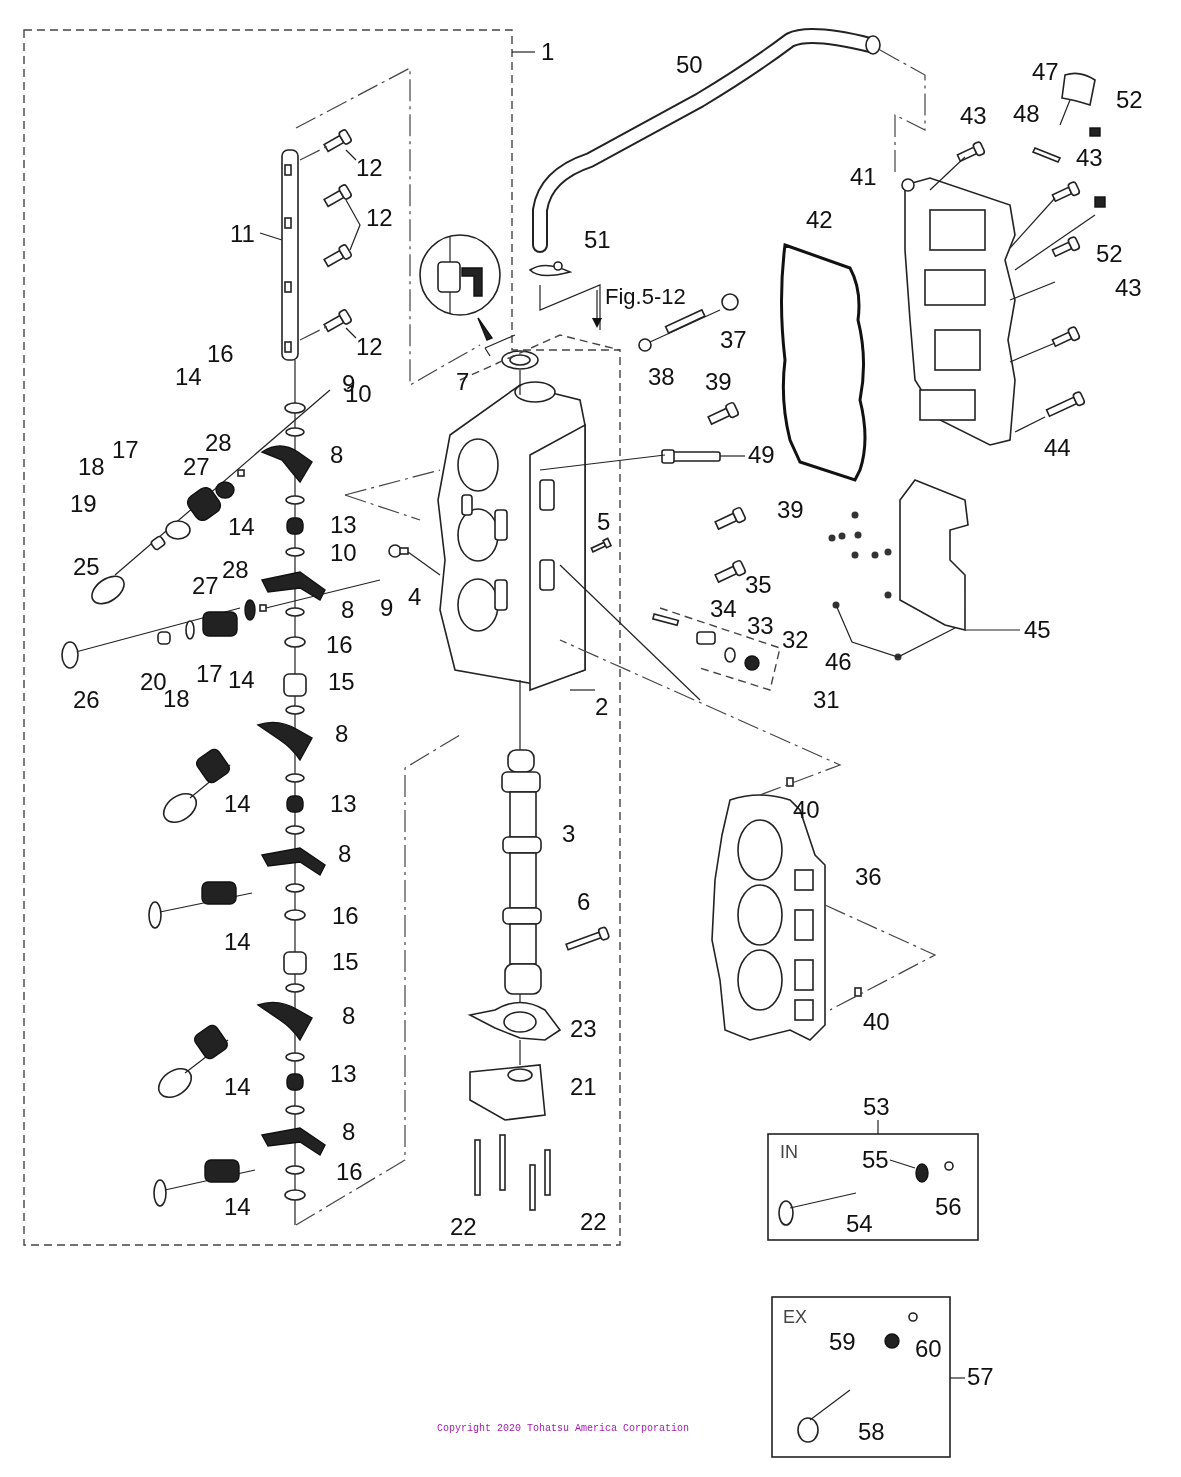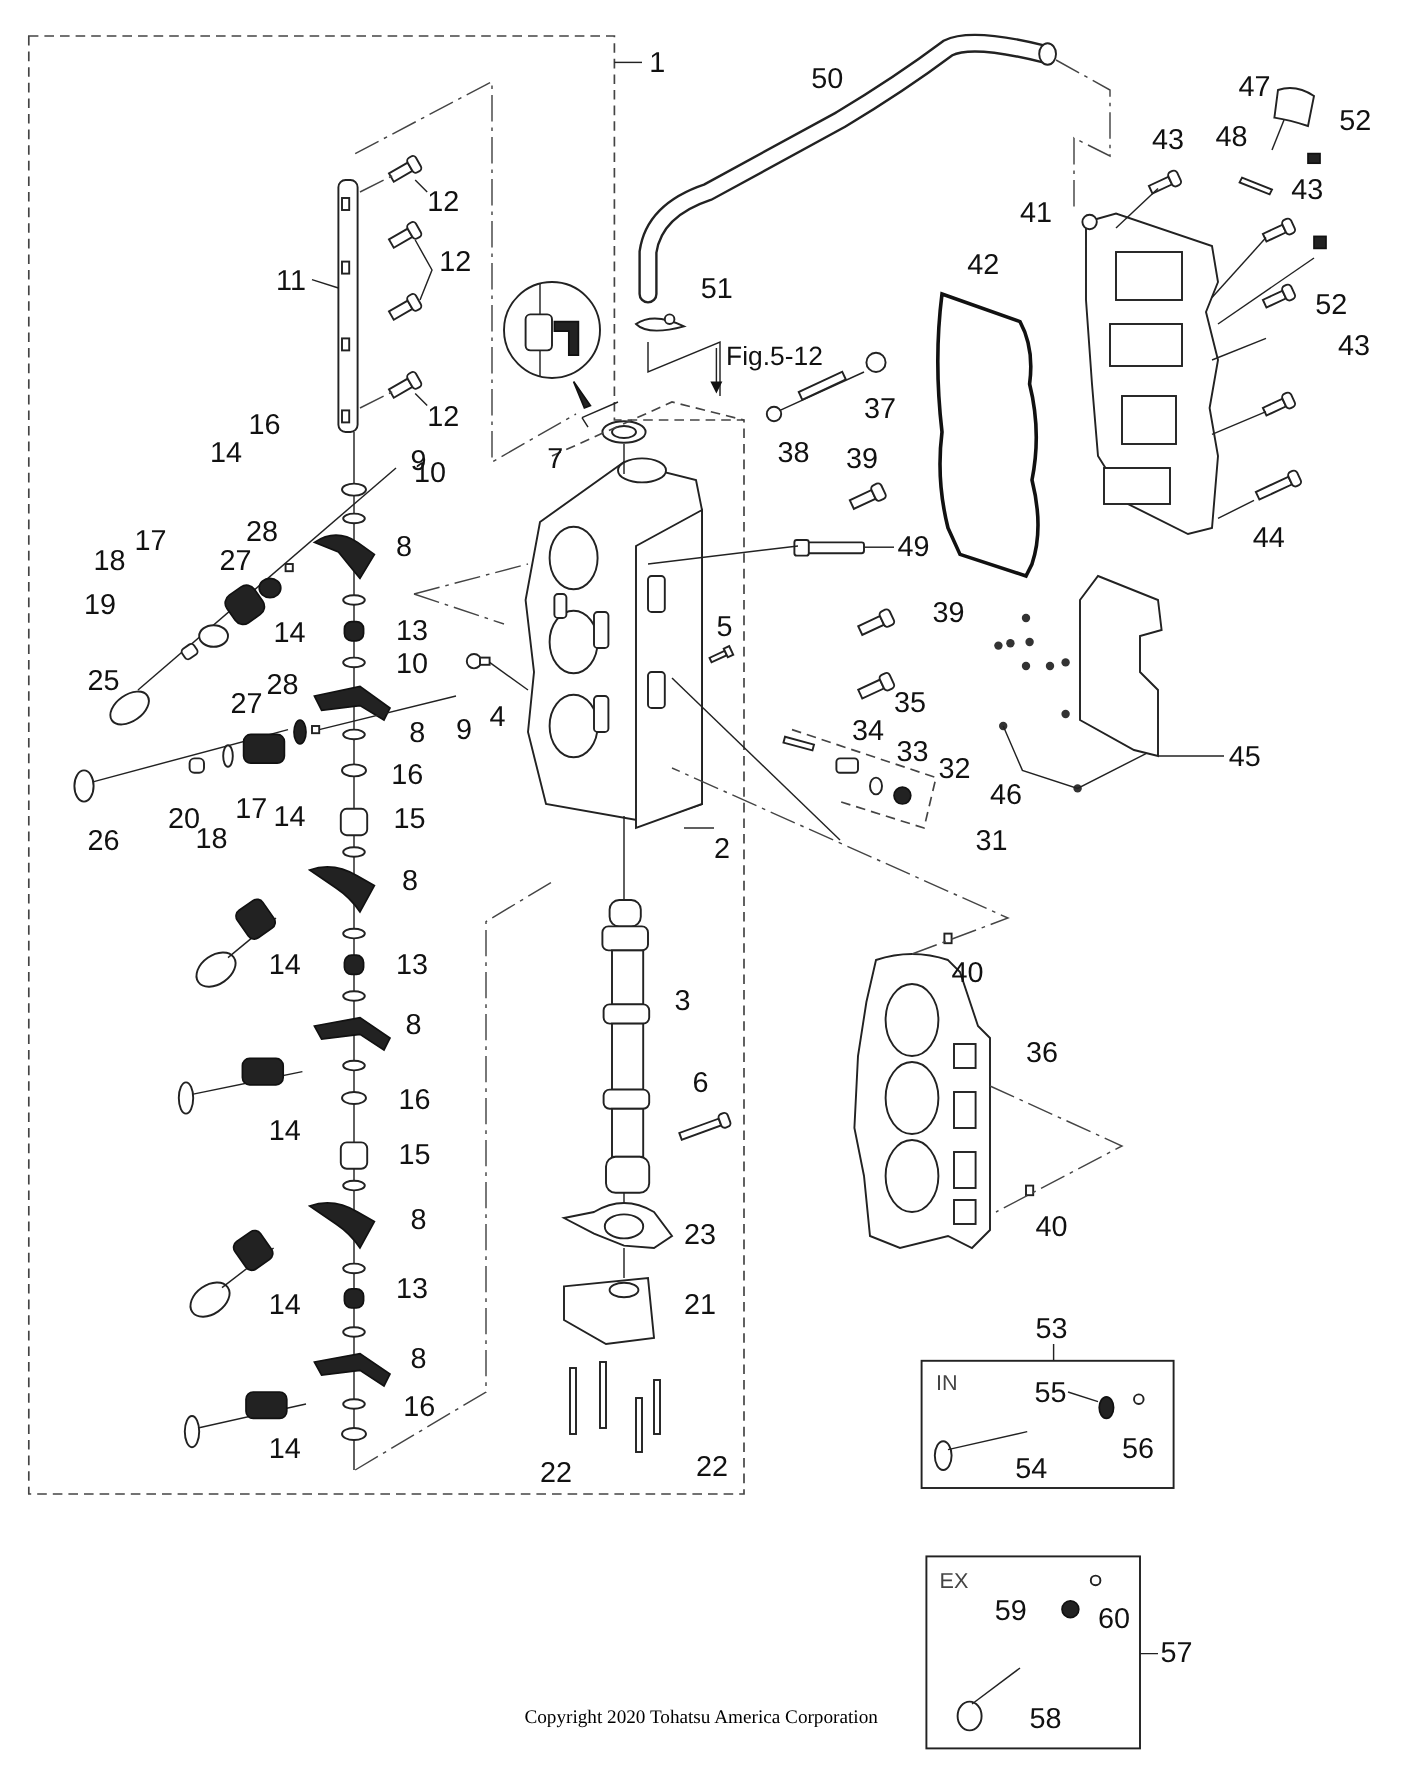--- a/index.html
+++ b/index.html
@@ -1,21 +1,21 @@
 <!DOCTYPE html>
 <html><head>
 <meta charset="utf-8">
 <style>
   html, body { margin:0; padding:0; background:#ffffff; }
   body { width:1181px; height:1477px; position:relative; overflow:hidden; font-family:"Liberation Sans", sans-serif; }
   #diagram { position:absolute; left:0; top:0; width:1181px; height:1477px; }
   .lbl { font-family:"Liberation Sans", sans-serif; font-size:24px; fill:#111; }
   .small { font-size:18px; fill:#444; }
   .fig { font-size:22px; fill:#111; }
-  .copy { position:absolute; left:437px; top:1423px; font-size:16px; color:#000000; font-family:Liberation Serif, serif; }
+  .copy { position:absolute; left:437px; top:1423px; font-size:10px; color:#a21caf; font-family:Liberation Mono, monospace; }
   .ln { stroke:#222; stroke-width:1.2; fill:none; }
   .dash { stroke:#444; stroke-width:1.4; fill:none; stroke-dasharray:8 5; }
   .chain { stroke:#444; stroke-width:1.2; fill:none; stroke-dasharray:22 5 3 5; }
   .part { stroke:#222; stroke-width:1.6; fill:#fff; }
   .partd { stroke:#111; stroke-width:1.4; fill:#222; }
   .thick { stroke:#111; stroke-width:3; fill:none; }
 </style>
 </head>
 <body>
 

